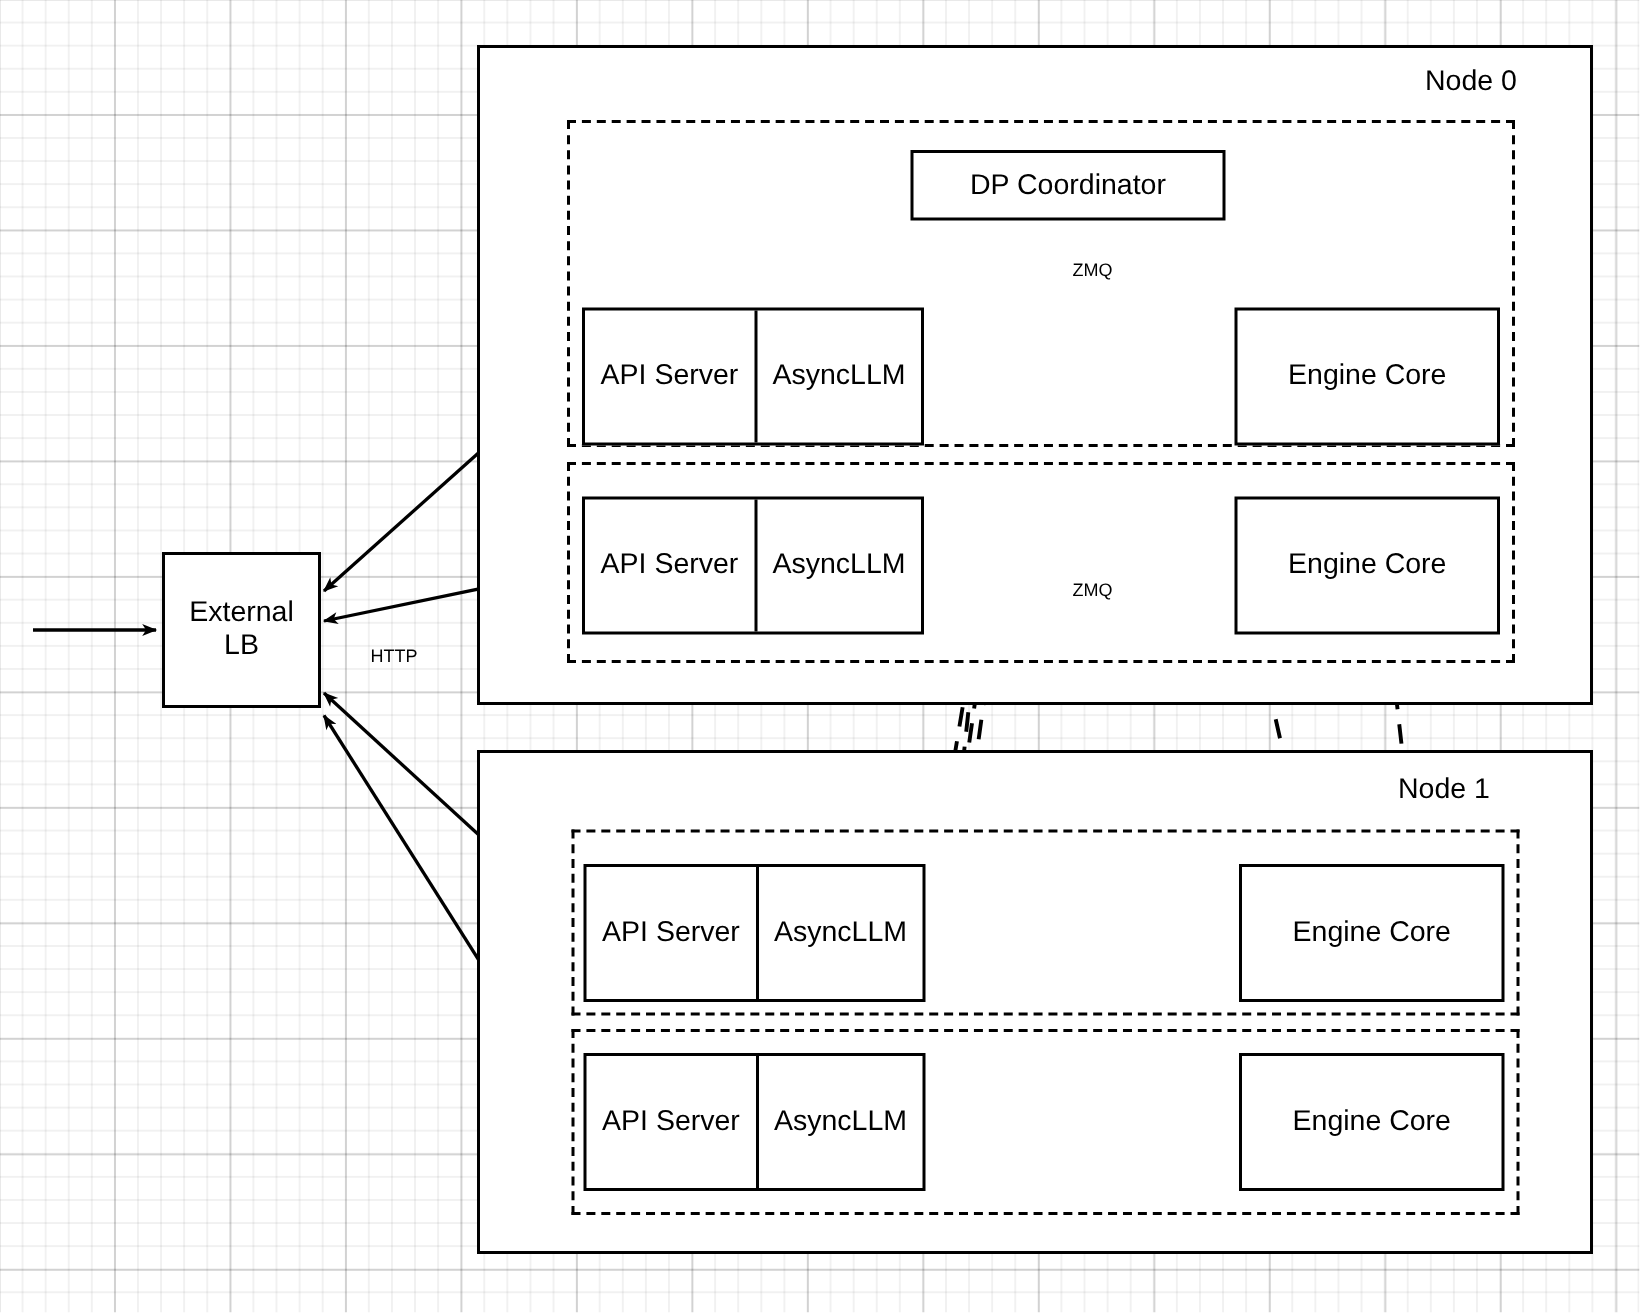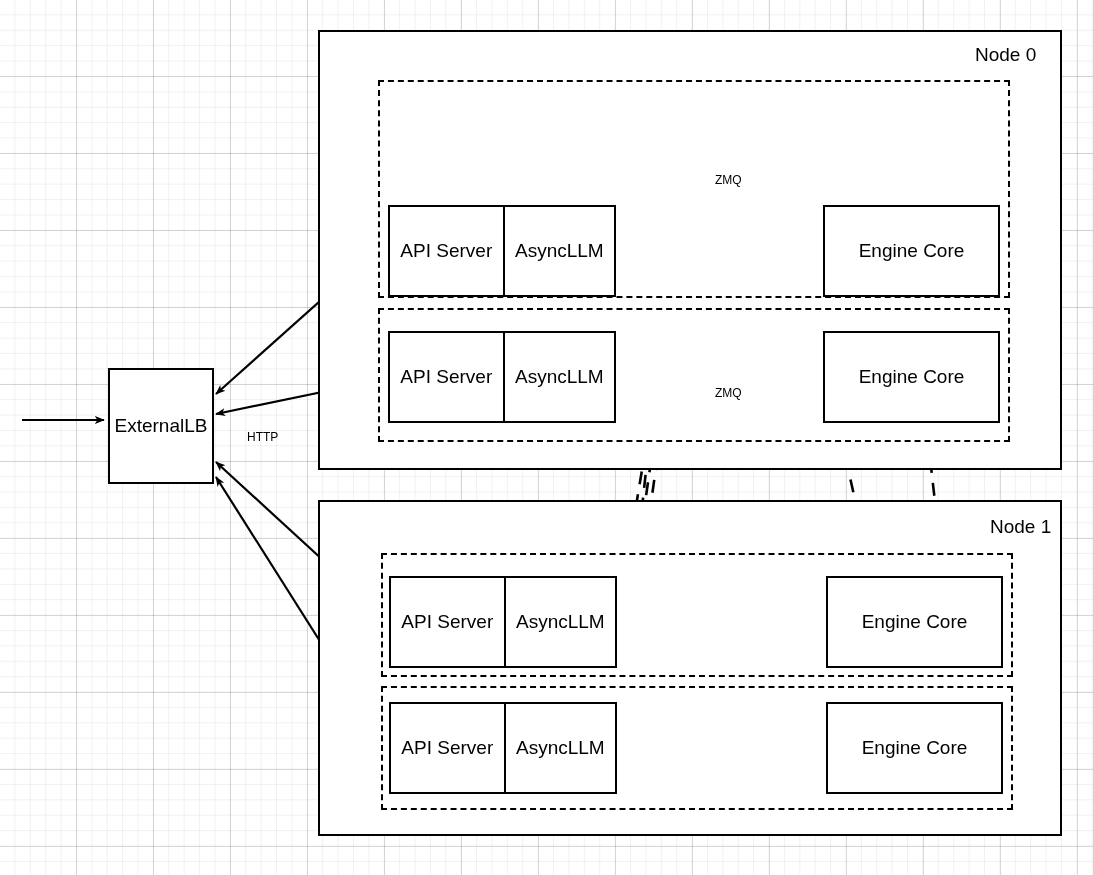--- a/index.html
+++ b/index.html
@@ -191,24 +191,25 @@
     </g>
     <g>
       <line x1="810" y1="300" x2="872" y2="575" stroke="#000" stroke-width="2.6" stroke-dasharray="13 10" marker-end="url(#ah)"></line>
     </g>
     <g>
       <line x1="912" y1="300" x2="957" y2="695" stroke="#000" stroke-width="2.6" stroke-dasharray="13 10" marker-end="url(#ah)"></line>
     </g>
   </svg>
 
   <div class="node-box" style="left:318px; top:30px; width:744px; height:440px;"></div>
-  <div class="node-label" style="left:975px; top:44px;">Node 0</div>
+  <div class="node-label" style="left:950px; top:44px;">Node 0</div>
 
   <div class="dash-group" style="left:378px; top:80px; width:632px; height:218px;"></div>
 
+  <div class="plain-box" style="left:607px; top:100px; width:210px; height:47px;">DP Coordinator</div>
 
   <div class="unit" style="left:388px; top:205px; width:228px; height:92px;">
     <span class="half left">API Server</span>
     <span class="half">AsyncLLM</span>
   </div>
 
   <div class="plain-box" style="left:823px; top:205px; width:177px; height:92px;">Engine Core</div>
 
   <div class="edge-label" style="left:712px; top:173px;">ZMQ</div>
 
@@ -217,40 +218,40 @@
   <div class="unit" style="left:388px; top:331px; width:228px; height:92px;">
     <span class="half left">API Server</span>
     <span class="half">AsyncLLM</span>
   </div>
 
   <div class="plain-box" style="left:823px; top:331px; width:177px; height:92px;">Engine Core</div>
 
   <div class="edge-label" style="left:712px; top:386px;">ZMQ</div>
 
   <div class="node-box" style="left:318px; top:500px; width:744px; height:336px;"></div>
-  <div class="node-label" style="left:990px; top:516px;">Node 1</div>
+  <div class="node-label" style="left:932px; top:516px;">Node 1</div>
 
   <div class="dash-group" style="left:381px; top:553px; width:632px; height:124px;"></div>
 
   <div class="unit" style="left:389px; top:576px; width:228px; height:92px;">
     <span class="half left">API Server</span>
     <span class="half">AsyncLLM</span>
   </div>
 
   <div class="plain-box" style="left:826px; top:576px; width:177px; height:92px;">Engine Core</div>
 
   <div class="dash-group" style="left:381px; top:686px; width:632px; height:124px;"></div>
 
   <div class="unit" style="left:389px; top:702px; width:228px; height:92px;">
     <span class="half left">API Server</span>
     <span class="half">AsyncLLM</span>
   </div>
 
   <div class="plain-box" style="left:826px; top:702px; width:177px; height:92px;">Engine Core</div>
 
-  <div class="plain-box" style="left:108px; top:368px; width:106px; height:116px; flex-direction:row;">
+  <div class="plain-box" style="left:108px; top:368px; width:106px; height:104px; flex-direction:column;">
     <span>External</span>
     <span>LB</span>
   </div>
 
   <div class="edge-label" style="left:244px; top:430px; background:transparent;text-align:center;">HTTP</div>
 
 </div>
 
 </body></html>

